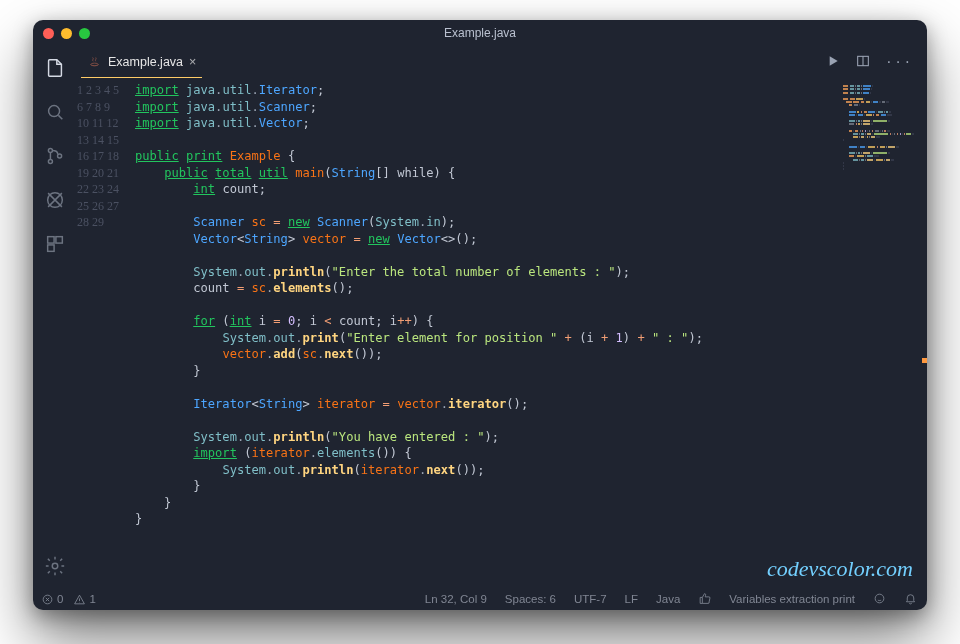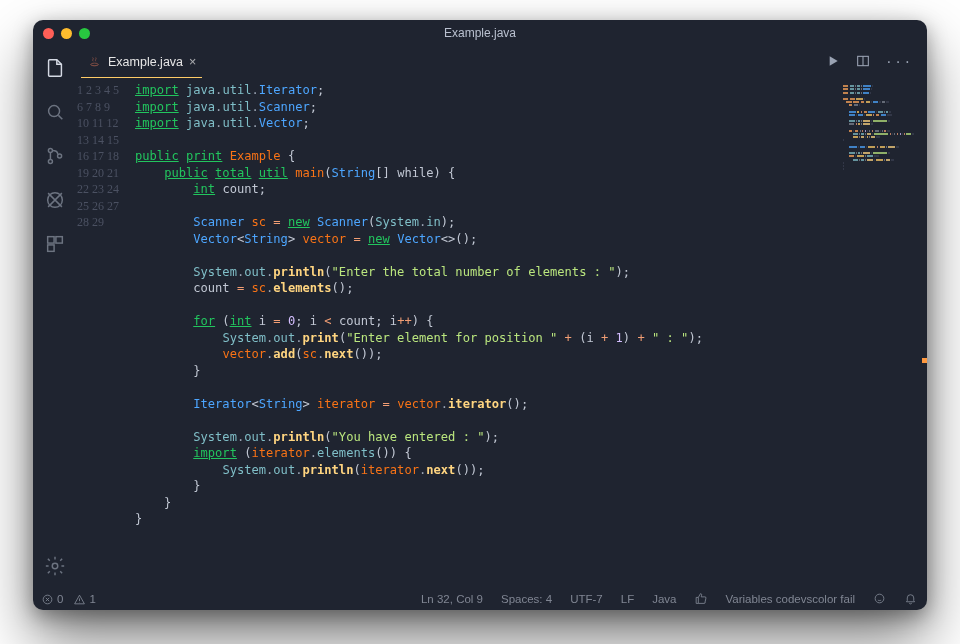--- a/index.html
+++ b/index.html
@@ -478,20 +478,21 @@
             <div style="display: flex; gap: 1px; height: 2px; margin: 1.2px 0px;">
               <div style="margin-left: 0px; width: 1px; height: 100%; background: rgb(58, 64, 80); opacity: 0.85;"></div>
             </div>
             <div style="display: flex; gap: 1px; height: 2px; margin: 1.2px 0px;">
               <div style="margin-left: 0px; width: 1px; height: 100%; background: rgb(58, 64, 80); opacity: 0.85;"></div>
             </div>
             <div style="display: flex; gap: 1px; height: 2px; margin: 1.2px 0px;"></div>
             <div style="display: flex; gap: 1px; height: 2px; margin: 1.2px 0px;"></div>
           </div>
         <div class="scroll-marker"></div>
+        <div class="watermark">codevscolor.com</div>
       </div>
     </div>
   </div>
 
   <div class="status">
     <div class="left">
       <span class="gerr">
         <svg viewBox="0 0 24 24">
             <circle cx="12" cy="12" r="8"></circle>
             <path d="M9 9l6 6M15 9l-6 6"></path>
@@ -501,30 +502,30 @@
       <span class="gerr">
         <svg viewBox="0 0 24 24">
             <path d="M12 4 3 20h18z"></path>
             <path d="M12 10v5M12 17.5v.5"></path>
           </svg>
         <span>1</span>
       </span>
     </div>
     <div class="right">
       <span>Ln 32, Col 9</span>
-      <span>Spaces: 4</span>
+      <span>Spaces: 6</span>
       <span>UTF-7</span>
       <span>LF</span>
       <span>Java</span>
       <span>
         <svg viewBox="0 0 24 24">
             <path d="M8 21V10l4-7c1.5 0 2.5 1.2 2 3l-.7 3H20a2 2 0 0 1 2 2.4l-1.5 7A2 2 0 0 1 18.5 21H8zM8 10H4v11h4"></path>
           </svg>
       </span>
-      <span>Variables codevscolor fail</span>
+      <span>Variables extraction print</span>
       <span>
         <svg viewBox="0 0 24 24">
             <circle cx="12" cy="12" r="8"></circle>
             <path d="M9 10h.01M15 10h.01M9 15c1 1 5 1 6 0"></path>
           </svg>
       </span>
       <span>
         <svg viewBox="0 0 24 24">
             <path d="M6 16V11a6 6 0 1 1 12 0v5l1.5 2H4.5z"></path>
             <path d="M10 20a2 2 0 0 0 4 0"></path>

